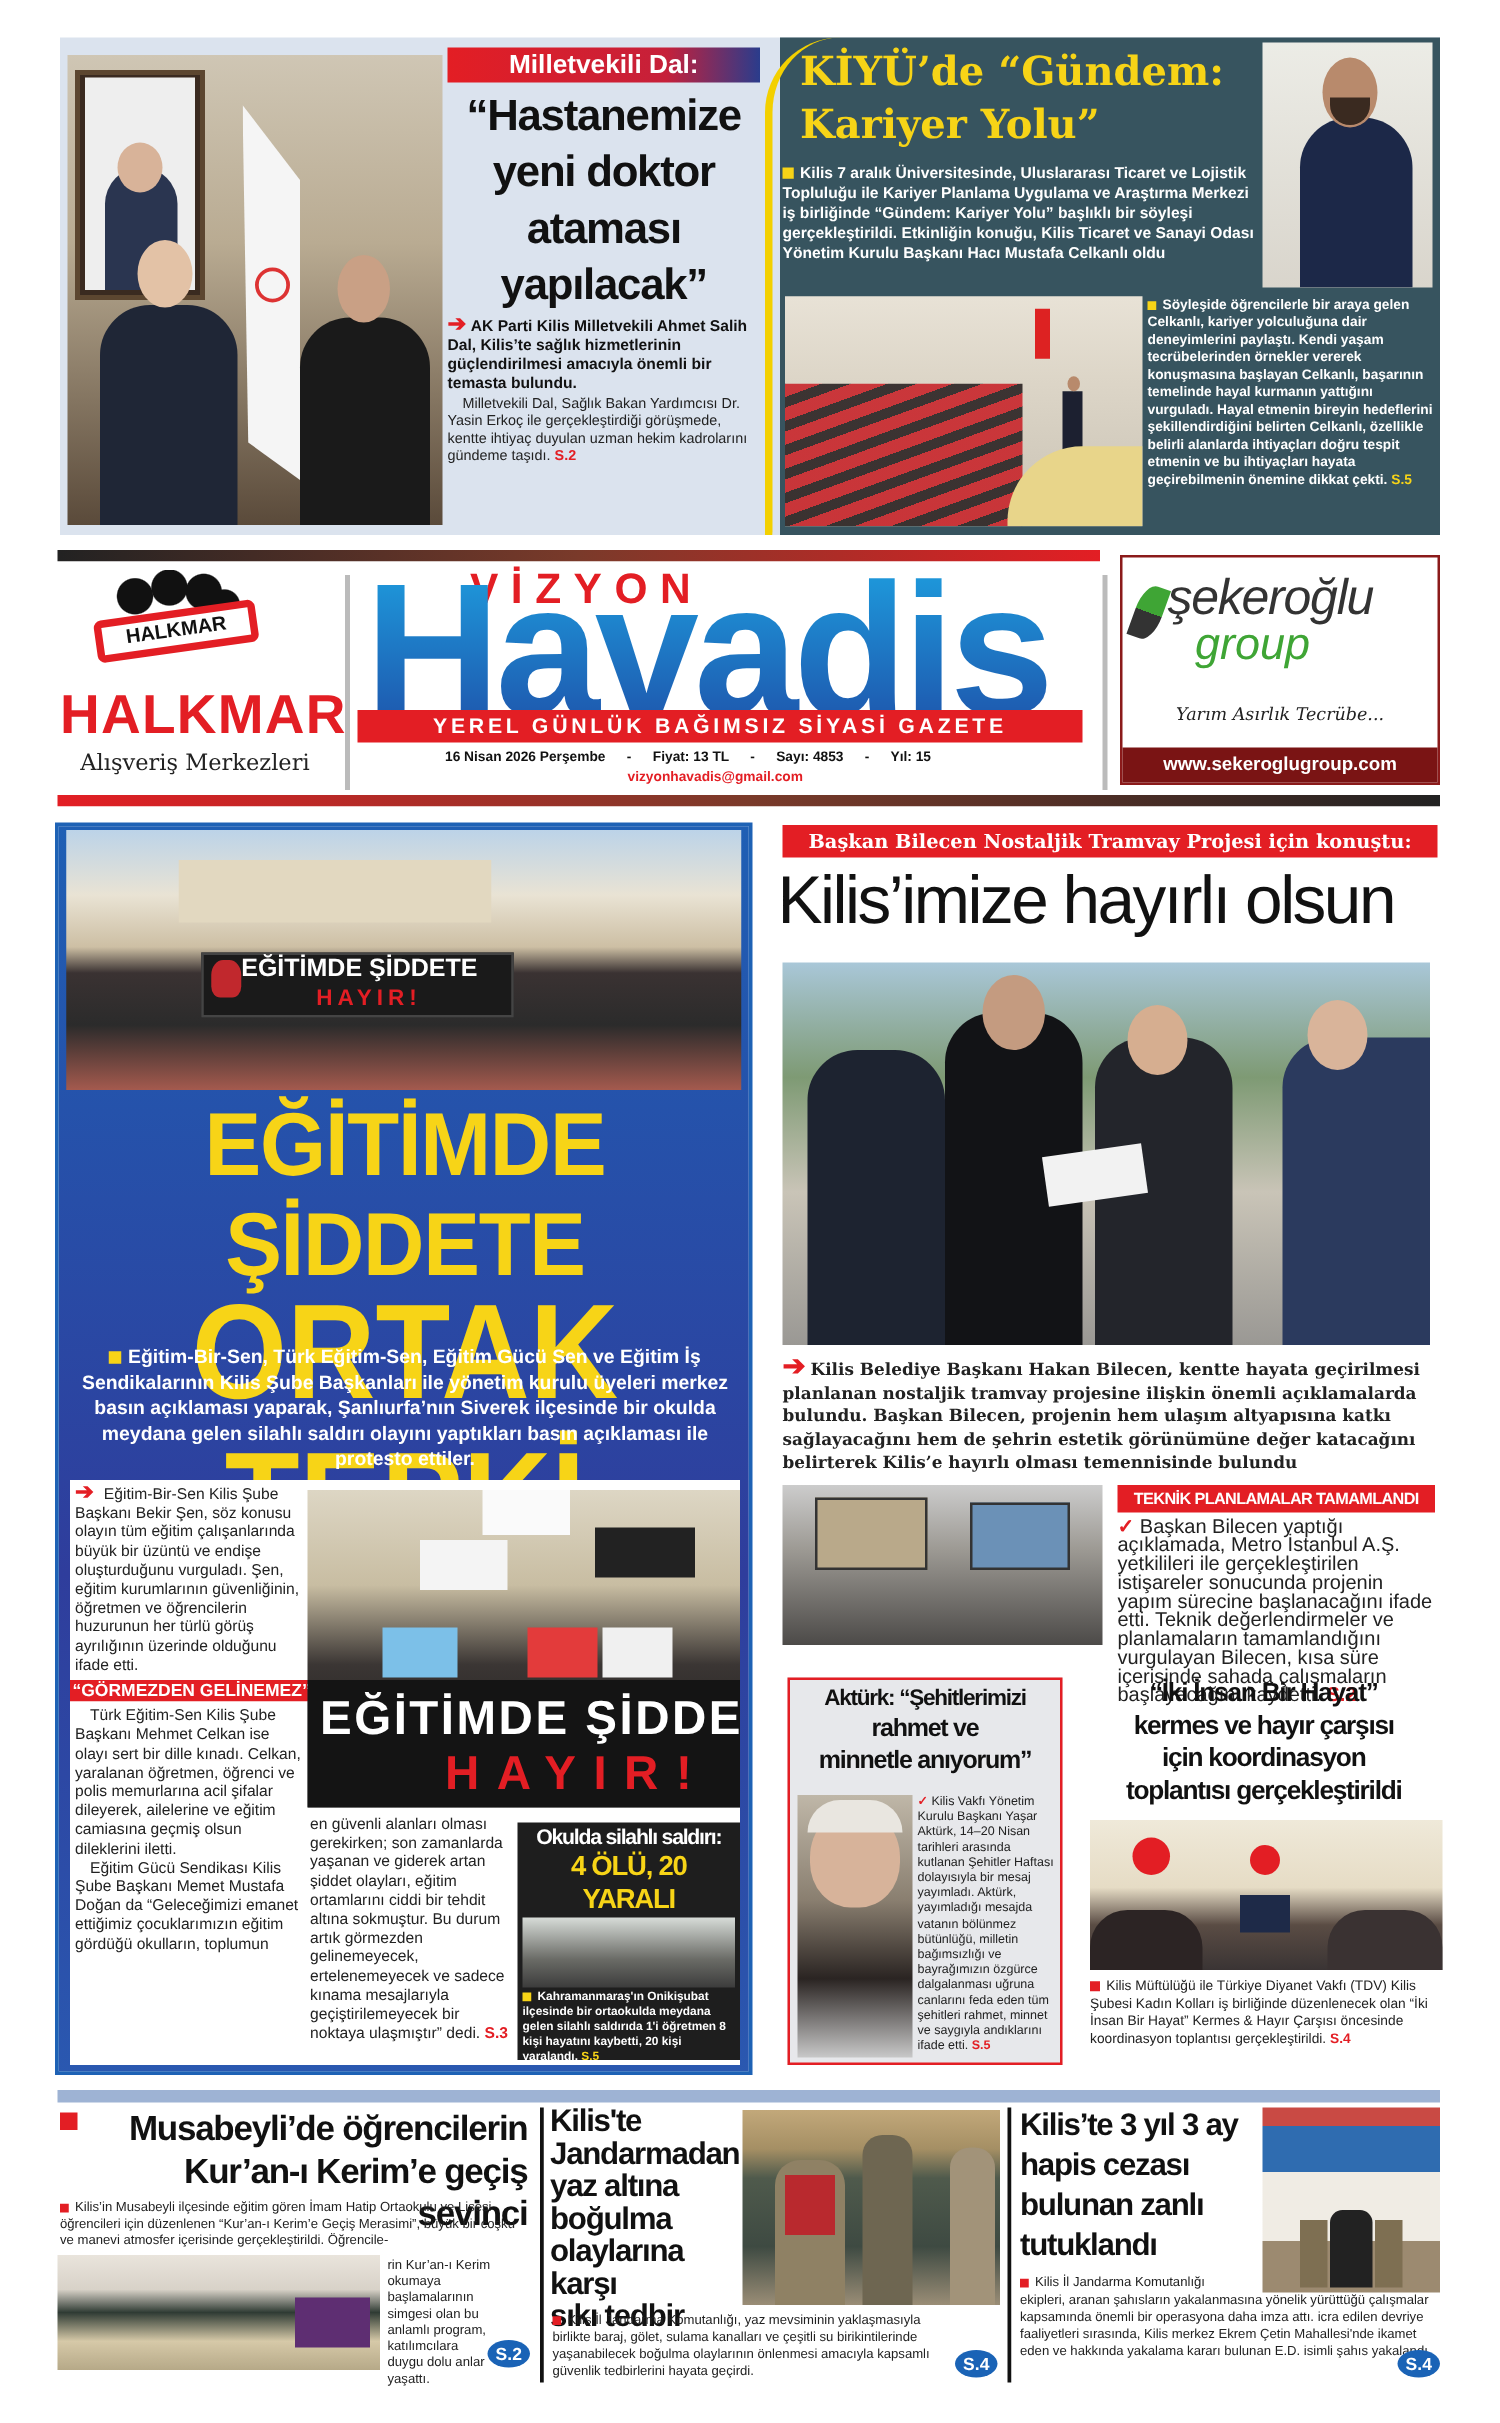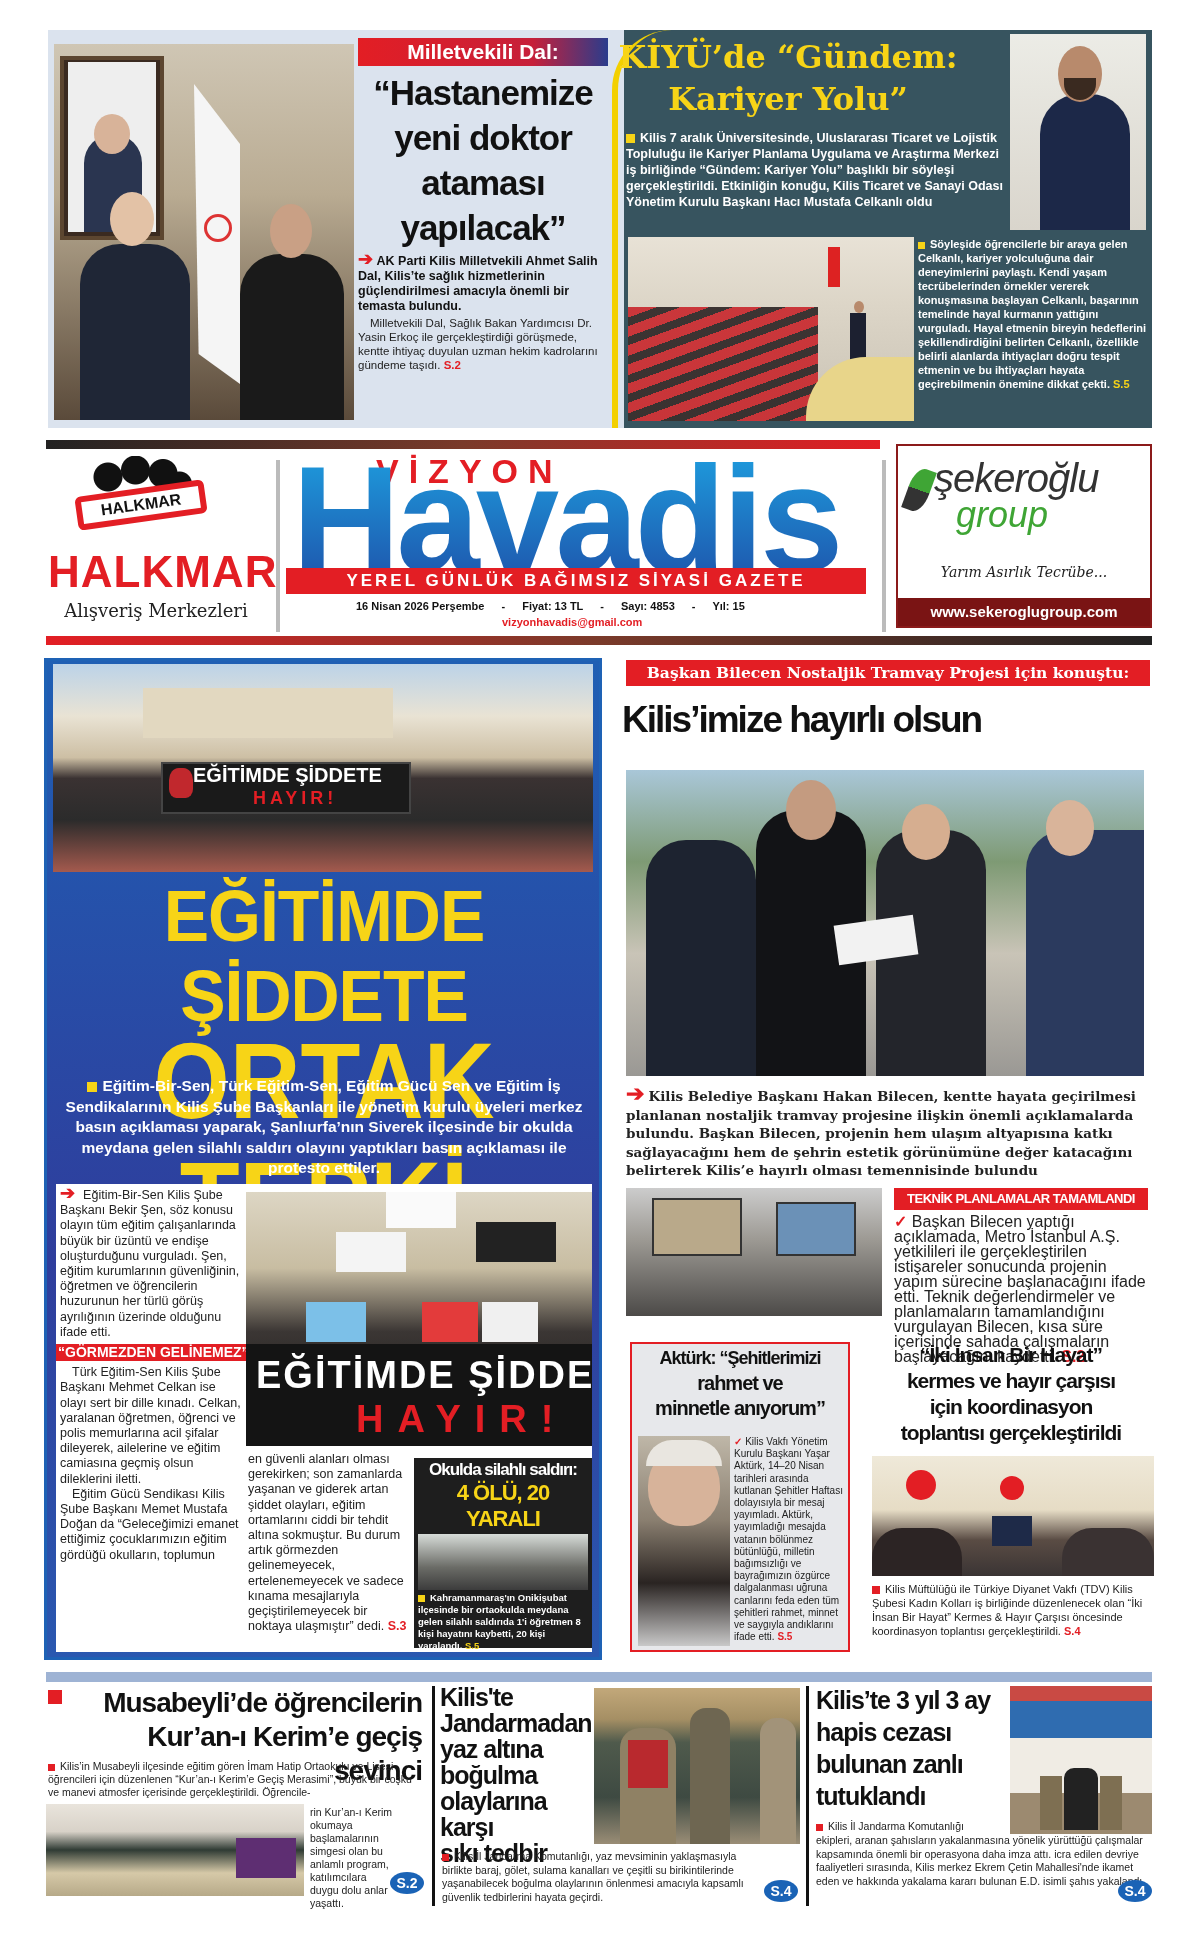--- a/index.html
+++ b/index.html
@@ -48,21 +48,21 @@
   <span style="color:#e31e24;font-weight:bold;font-size:18px">➔</span>
   <b>AK Parti Kilis Milletvekili Ahmet Salih Dal, Kilis’te sağlık hizmetlerinin güçlendirilmesi amacıyla önemli bir temasta bulundu.</b>
   <div style="text-indent:12px;font-size:11.5px;line-height:14px;color:#222;margin-top:2px">
     <span>Milletvekili Dal, Sağlık Bakan Yardımcısı Dr. Yasin Erkoç ile gerçekleştirdiği görüşmede, kentte ihtiyaç duyulan uzman hekim kadrolarını gündeme taşıdı.</span>
     <a class="ref">S.2</a>
   </div>
 </div>
 
 <div class="abs" id="kiyu"></div>
 <div class="abs" id="kiyu-arc"></div>
-<div class="abs" style="left:608px;top:36px;width:360px;text-align:center;color:#f7d417;font-family:'DejaVu Serif',serif;font-weight:bold;font-size:32px;line-height:42px">
+<div class="abs" style="left:640px;top:36px;width:360px;color:#f7d417;font-family:'DejaVu Serif',serif;font-weight:bold;font-size:32px;line-height:42px">
   <div>KİYÜ’de “Gündem:</div>
   <div>Kariyer Yolu”</div>
 </div>
 <div class="photo" style="left:1010px;top:34px;width:136px;height:196px;background:linear-gradient(180deg,#ecece6,#d9d5cc)">
   <div class="abs" style="left:30px;top:60px;width:90px;height:136px;background:#1c2848;border-radius:40px 40px 0 0"></div>
   <div class="abs" style="left:48px;top:12px;width:44px;height:56px;background:#b88a6c;border-radius:50%"></div>
   <div class="abs" style="left:54px;top:44px;width:32px;height:22px;background:#3a2a20;border-radius:0 0 16px 16px"></div>
 </div>
 <div class="abs" style="left:626px;top:130px;width:380px;color:#fff;font-weight:bold;font-size:12.5px;line-height:16px">
   <span class="sq" style="background:#f7d417"></span><span>Kilis 7 aralık Üniversitesinde, Uluslararası Ticaret ve Lojistik Topluluğu ile Kariyer Planlama Uygulama ve Araştırma Merkezi iş birliğinde “Gündem: Kariyer Yolu” başlıklı bir söyleşi gerçekleştirildi. Etkinliğin konuğu, Kilis Ticaret ve Sanayi Odası Yönetim Kurulu Başkanı Hacı Mustafa Celkanlı oldu</span>
@@ -157,21 +157,21 @@
   <div style="color:#fff;font-weight:bold;font-size:17px;text-align:center;letter-spacing:-1px">Okulda silahlı saldırı:</div>
   <div style="color:#f7d417;font-weight:bold;font-size:22px;text-align:center;letter-spacing:-1px;line-height:26px">4 ÖLÜ, 20 YARALI</div>
   <div class="photo" style="position:relative;width:170px;height:56px;margin:2px 0;background:linear-gradient(180deg,#d7dcd8,#6a6b66 60%,#3c3c3c)"></div>
   <div style="color:#fff;font-weight:bold;font-size:9.5px;line-height:12px">
     <span class="sq" style="background:#f7d417;width:7px;height:7px"></span><span>Kahramanmaraş'ın Onikişubat ilçesinde bir ortaokulda meydana gelen silahlı saldırıda 1'i öğretmen 8 kişi hayatını kaybetti, 20 kişi yaralandı.</span>
     <a style="color:#f7d417">S.5</a>
   </div>
 </div>
 
 <div class="abs" style="left:626px;top:660px;width:524px;height:26px;background:#e31e24;color:#fff;font-family:'DejaVu Serif',serif;font-weight:bold;font-size:15.5px;line-height:26px;text-align:center;white-space:nowrap">Başkan Bilecen Nostaljik Tramvay Projesi için konuştu:</div>
-<div class="abs" style="left:622px;top:688px;width:534px;font-weight:bold;font-size:37px;line-height:64px;letter-spacing:-2px;color:#111;white-space:nowrap">Kilis’imize hayırlı olsun</div>
+<div class="abs" style="left:622px;top:688px;width:534px;font-weight:normal;font-size:54px;line-height:64px;letter-spacing:-2px;color:#111;white-space:nowrap">Kilis’imize hayırlı olsun</div>
 <div class="photo" style="left:626px;top:770px;width:518px;height:306px;background:linear-gradient(180deg,#a9c7d8 0%,#7e9a74 30%,#c9c4b7 60%,#9a9894 100%)">
   <div class="abs" style="left:20px;top:70px;width:110px;height:236px;background:#1d2330;border-radius:40px 40px 0 0"></div>
   <div class="abs" style="left:130px;top:40px;width:110px;height:266px;background:#121316;border-radius:40px 40px 0 0"></div>
   <div class="abs" style="left:160px;top:10px;width:50px;height:60px;background:#c49b80;border-radius:50%"></div>
   <div class="abs" style="left:250px;top:60px;width:110px;height:246px;background:#23252b;border-radius:40px 40px 0 0"></div>
   <div class="abs" style="left:276px;top:34px;width:48px;height:56px;background:#d6ae90;border-radius:50%"></div>
   <div class="abs" style="left:210px;top:150px;width:80px;height:40px;background:#f2f2f2;transform:rotate(-8deg)"></div>
   <div class="abs" style="left:400px;top:60px;width:118px;height:246px;background:#2b3a5e;border-radius:40px 0 0 0"></div>
   <div class="abs" style="left:420px;top:30px;width:48px;height:56px;background:#d9b49a;border-radius:50%"></div>
 </div>

